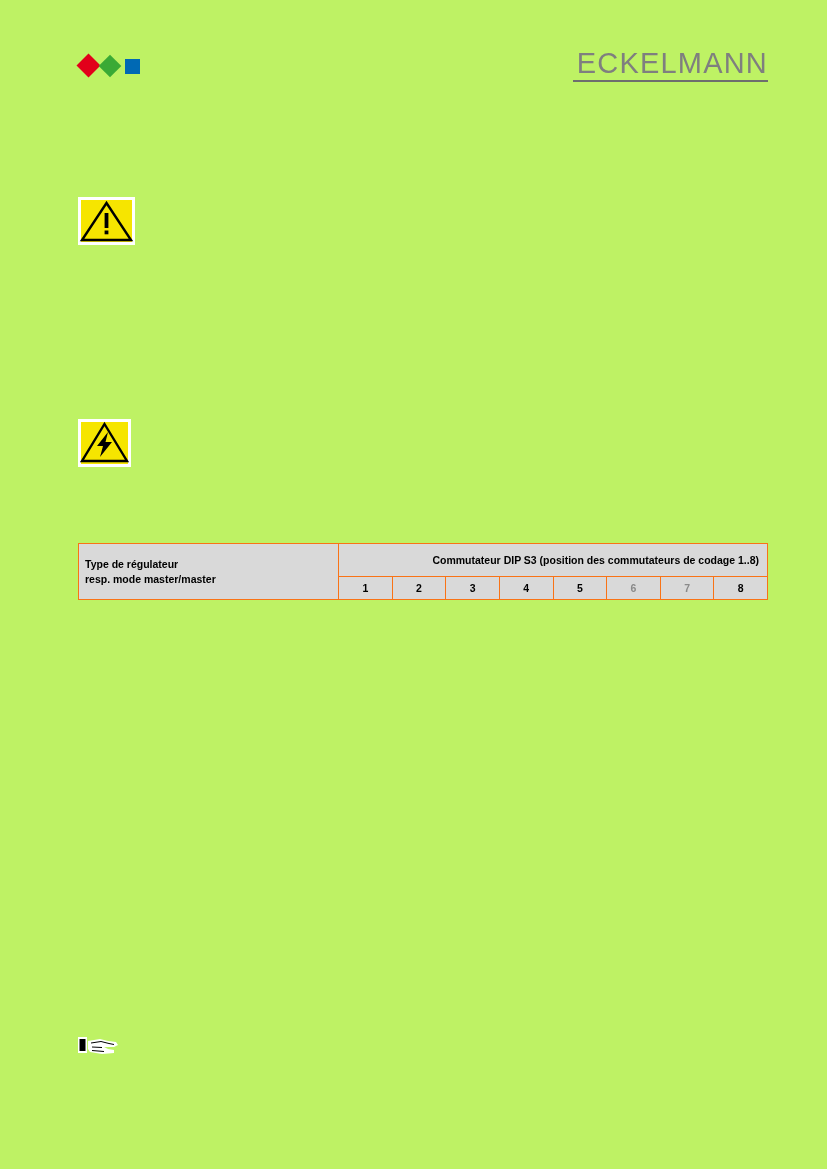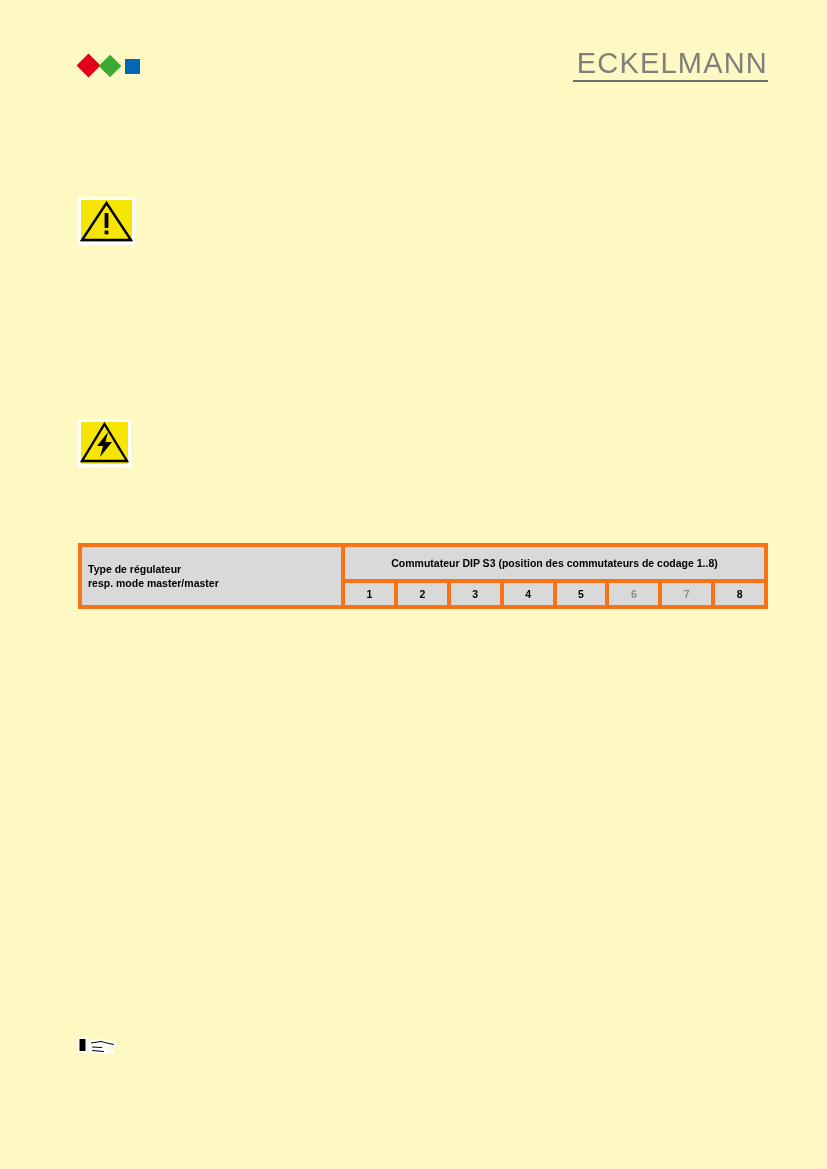--- a/index.html
+++ b/index.html
@@ -14,21 +14,21 @@
     font-family: "Liberation Sans", sans-serif;
     color: #ffffff;
     overflow: hidden;
   }
 
   .page {
     position: absolute;
     left: 0; top: 0;
     width: 827px;
     height: 1169px;
-    background: #fef9c3;
+    background: #bef264;
   }
 
   
   .logo-mark {
     position: absolute;
     left: 78px;
     top: 52px;
     width: 70px;
     height: 30px;
   }
@@ -130,37 +130,37 @@
     position: absolute;
     left: 78px;
     top: 543px;
     width: 690px;
     border-collapse: collapse;
     table-layout: fixed;
     background: #d9d9d9;
     color: #000000;
   }
   .dip-table td, .dip-table th {
-    border: 4px solid #f97316;
+    border: 1px solid #f97316;
     font-size: 10.5px;
     font-weight: bold;
     padding: 0;
     color: #000000;
   }
   .dip-table .row-label {
     width: 247px;
     text-align: left;
     vertical-align: middle;
     padding: 5px 6px;
     line-height: 1.35;
   }
   .dip-table .head-span {
-    text-align: center;
+    text-align: right;
     vertical-align: middle;
-    padding: 5px 0;
+    padding: 5px 8px;
     height: 22px;
   }
   .dip-table .num-cell {
     text-align: center;
     vertical-align: middle;
     height: 22px;
     width: 55px;
   }
   .dip-table .num-cell.dim {
     color: #8a8a8a;

